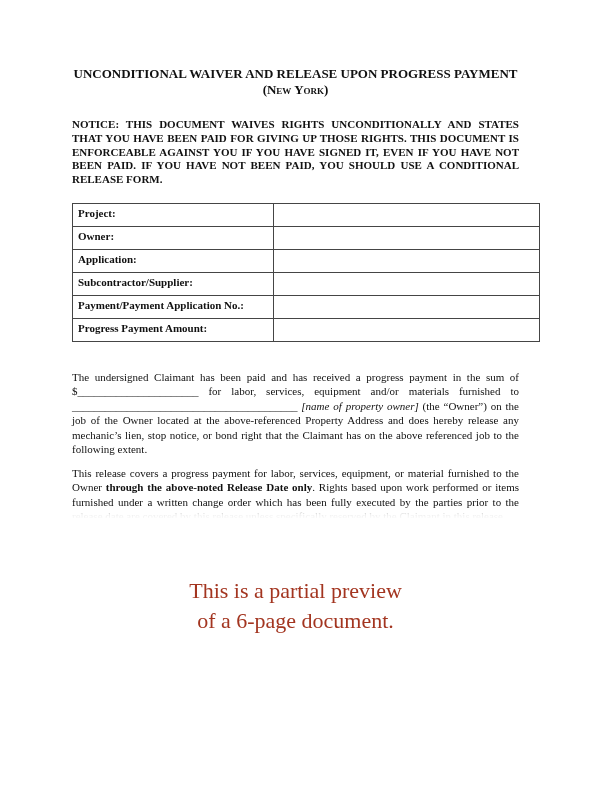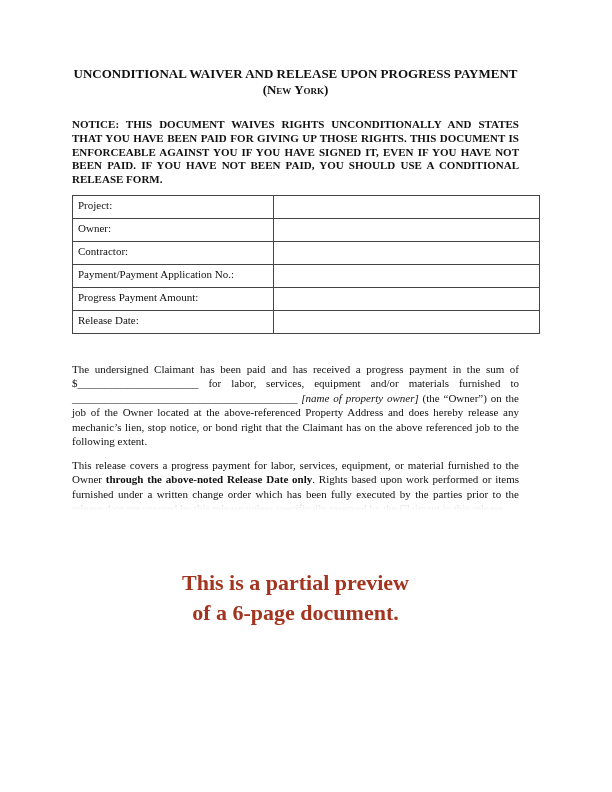--- a/index.html
+++ b/index.html
@@ -14,21 +14,21 @@
     color:var(--color-ink);overflow:hidden;
   }
   .content{padding:66px 72px 0 72px;}
 
   .doc-title{margin:0;text-align:center;font-size:13px;font-weight:bold;line-height:16px;}
   .doc-title .line{display:block;}
   .smallcaps{font-variant:small-caps;}
 
   .notice{margin:20px 0 0 0;font-size:11px;font-weight:bold;line-height:13.8px;text-align:justify;}
 
-  .info-table{margin-top:8px;width:468px;border-collapse:collapse;table-layout:fixed;}
+  .info-table{margin-top:16px;width:468px;border-collapse:collapse;table-layout:fixed;font-weight:bold;}
   .info-table td{
     border:1px solid var(--color-border);
     font-size:11px;line-height:14px;height:20px;
     padding:2px 4px 0 5px;vertical-align:top;
   }
   .info-table td.label-cell{width:191px;}
 
   .body-par{margin:0;font-size:11px;line-height:14.5px;text-align:justify;}
   .par1{margin-top:28px;}
   .par2-wrap{position:relative;margin-top:9px;height:52px;overflow:hidden;}
@@ -36,21 +36,21 @@
     position:absolute;left:0;right:0;top:42px;height:12px;
     background:linear-gradient(to bottom, rgba(255,255,255,0.45) 0%, rgba(255,255,255,0.92) 55%, #ffffff 100%);
     pointer-events:none;
   }
   .ital{font-style:italic;}
   .bld{font-weight:bold;}
 
   .preview-note{
     margin:58px 0 0 0;text-align:center;
     color:var(--color-preview-red);
-    font-size:22px;font-weight:bold;line-height:30px;
+    font-size:22px;font-weight:normal;line-height:30px;
   }
   .preview-note .line{display:block;}
 </style>
 </head>
 <body>
 
 <div class="page">
   <div class="content">
 
     <h1 class="doc-title">
@@ -64,33 +64,33 @@
       <tbody>
         <tr>
           <td class="label-cell">Project:</td>
           <td class="value-cell"></td>
         </tr>
         <tr>
           <td class="label-cell">Owner:</td>
           <td class="value-cell"></td>
         </tr>
         <tr>
-          <td class="label-cell">Contractor:</td>
+          <td class="label-cell">Application:</td>
+          <td class="value-cell"></td>
+        </tr>
+        <tr>
+          <td class="label-cell">Subcontractor/Supplier:</td>
           <td class="value-cell"></td>
         </tr>
         <tr>
           <td class="label-cell">Payment/Payment Application No.:</td>
           <td class="value-cell"></td>
         </tr>
         <tr>
           <td class="label-cell">Progress Payment Amount:</td>
-          <td class="value-cell"></td>
-        </tr>
-        <tr>
-          <td class="label-cell">Release Date:</td>
           <td class="value-cell"></td>
         </tr>
       </tbody>
     </table>
 
     <p class="body-par par1"><span>The undersigned Claimant has been paid and has received a progress payment in the sum of </span><span>$______________________</span><span> for labor, services, equipment and/or materials furnished to </span><span>_________________________________________</span><span class="ital"> [name of property owner]</span><span> (the “Owner”) on the job of the Owner located at the above-referenced Property Address and does hereby release any mechanic’s lien, stop notice, or bond right that the Claimant has on the above referenced job to the following extent.</span></p>
 
     <div class="par2-wrap">
       <p class="body-par"><span>This release covers a progress payment for labor, services, equipment, or material furnished to the Owner </span><span class="bld">through the above-noted Release Date only</span><span>. Rights based upon work performed or items furnished under a written change order which has been fully executed by the parties prior to the release date are covered by this release unless specifically reserved by the Claimant in this release.</span></p>
       <div class="fade-overlay"></div>

